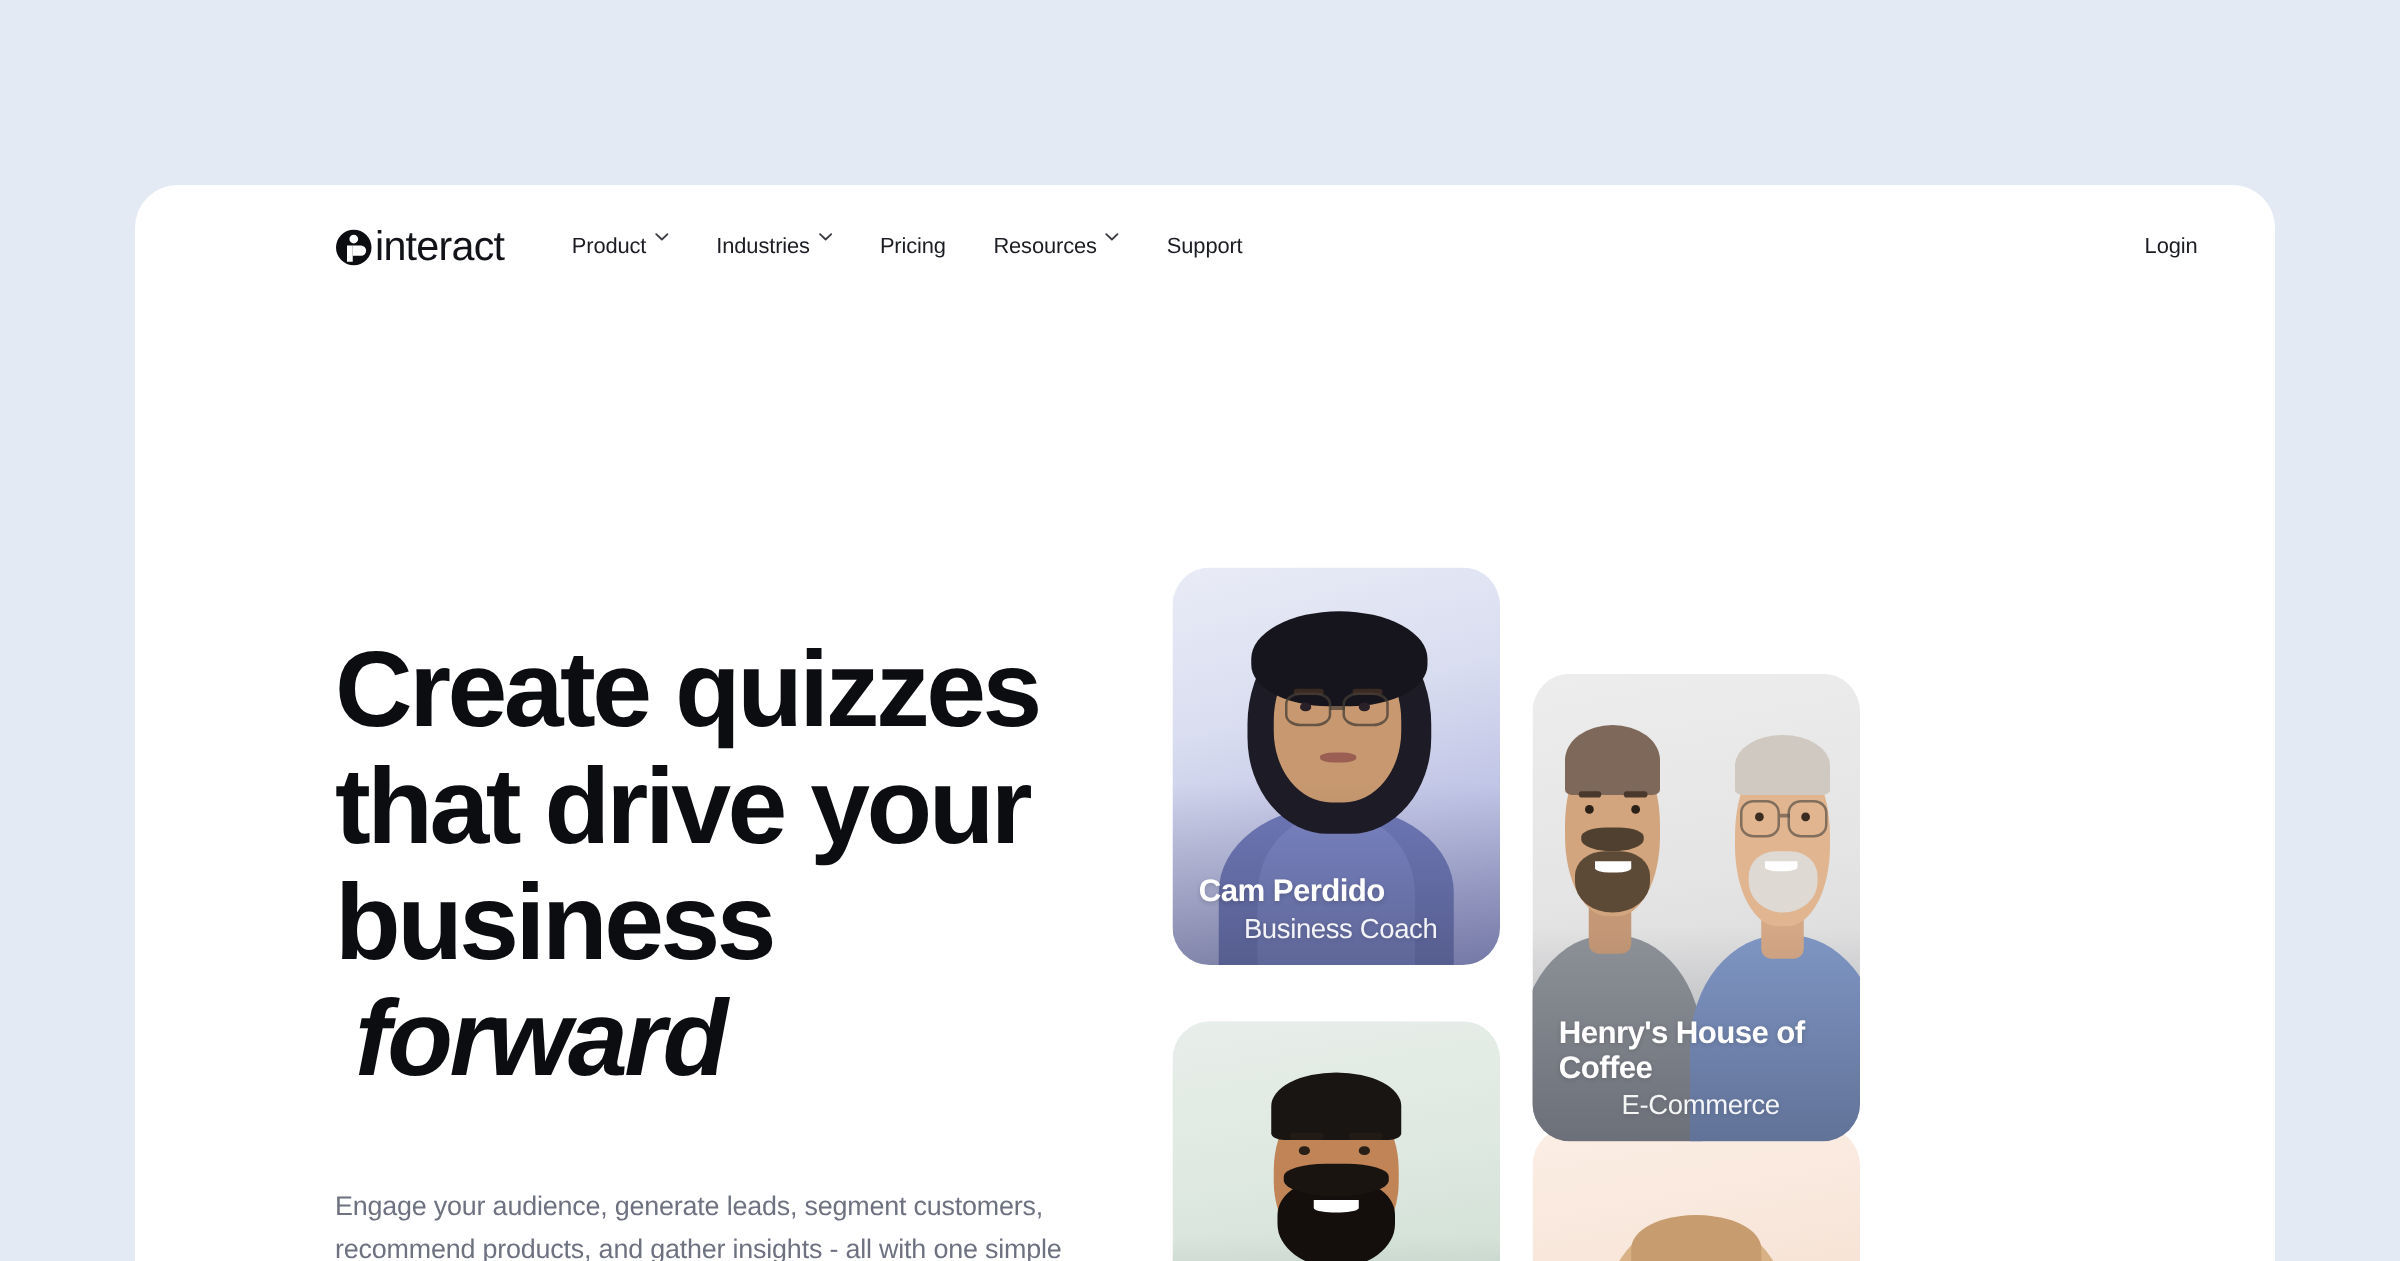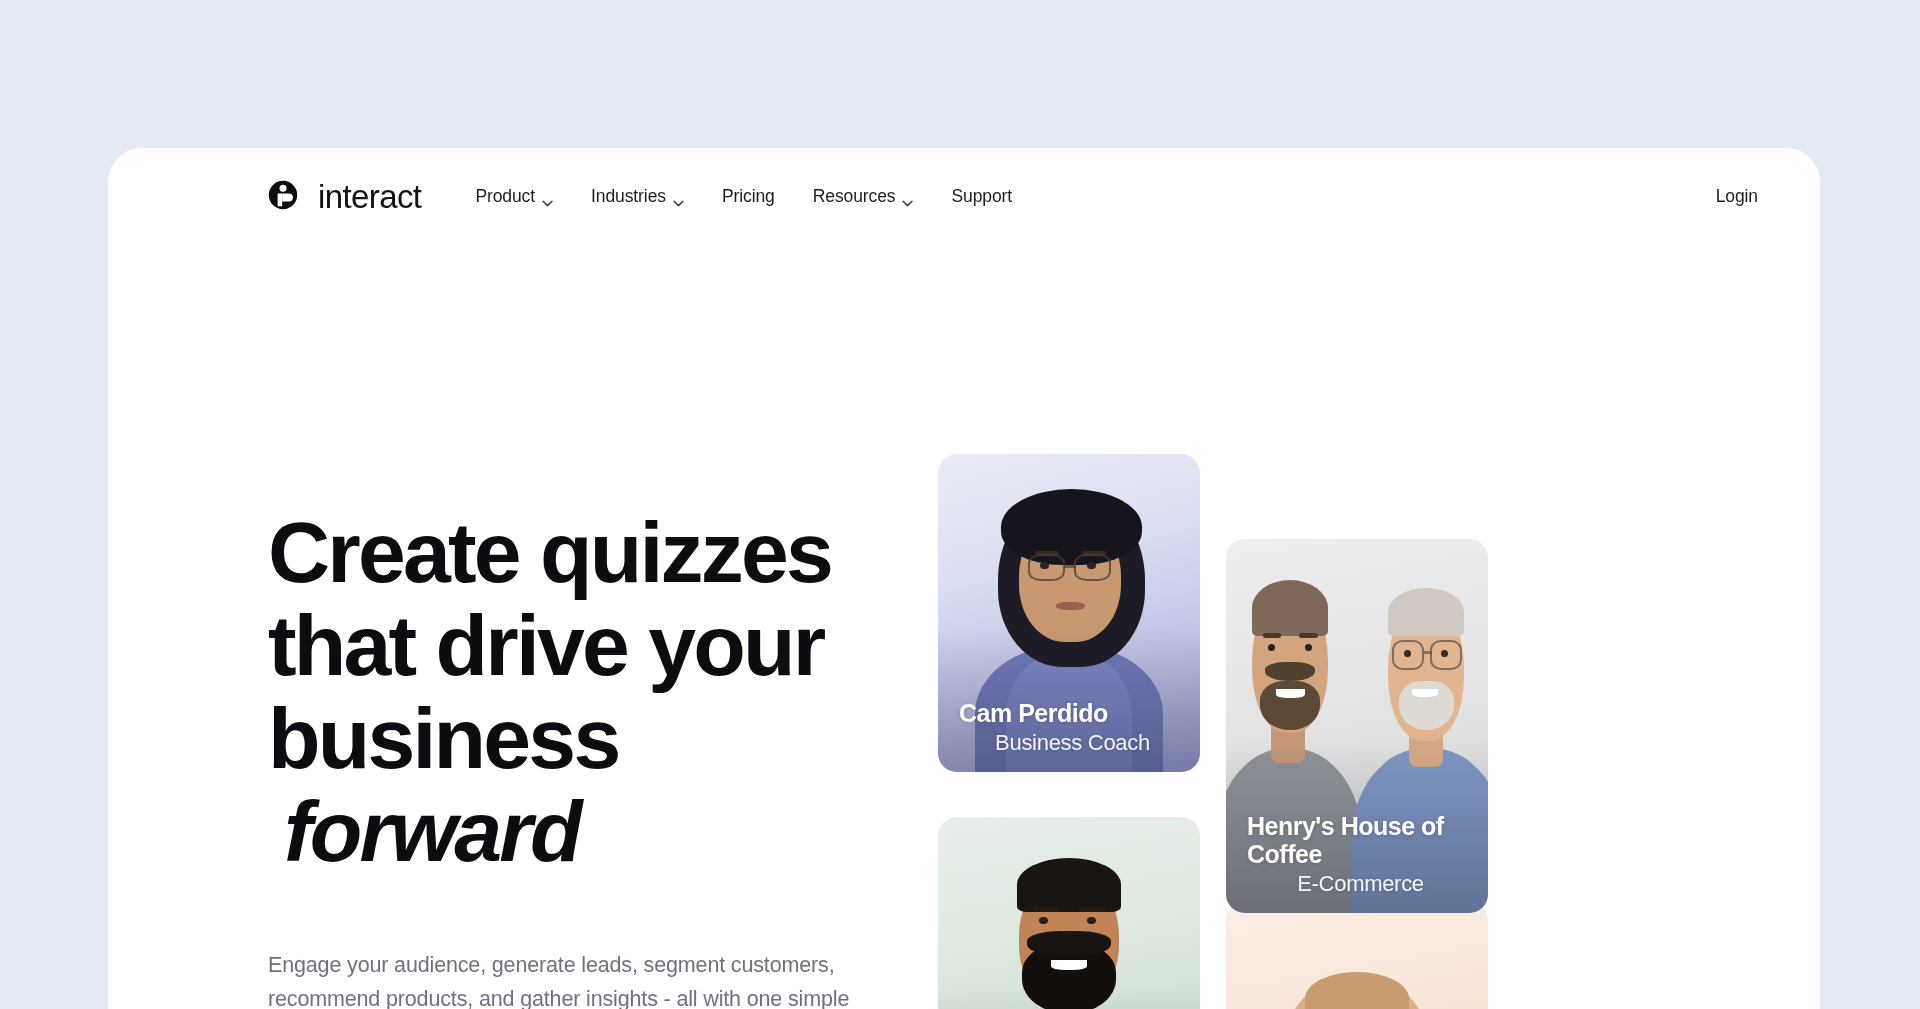--- a/index.html
+++ b/index.html
@@ -36,22 +36,22 @@
     top: 0;
     width: 100%;
     height: 96px;
     display: flex;
     align-items: center;
     padding: 0 62px 0 160px;
   }
 
   .brand {
     display: flex;
-    align-items: flex-start;
-    gap: 20px;
+    align-items: flex-end;
+    gap: 2px;
     margin-right: 54px;
     cursor: pointer;
     flex-shrink: 0;
   }
   .brand-mark {
     width: 30px;
     height: 30px;
     display: block;
     flex-shrink: 0;
   }
@@ -65,21 +65,21 @@
   }
 
   .nav-links {
     display: flex;
     align-items: center;
     gap: 38px;
     list-style: none;
   }
   .nav-item {
     display: flex;
-    align-items: flex-end;
+    align-items: flex-start;
     gap: 7px;
     font-size: 17.5px;
     font-weight: 500;
     color: #1b1d23;
     cursor: pointer;
     white-space: nowrap;
     letter-spacing: -0.1px;
   }
   .chev {
     display: block;
@@ -169,21 +169,21 @@
     padding-left: 10px;
   }
   .card-grid {
     position: relative;
     width: 560px;
     height: 700px;
   }
 
   .photo-card {
     position: absolute;
-    border-radius: 19px;
+    border-radius: 30px;
     overflow: hidden;
     cursor: pointer;
   }
   .photo-card .card-bg {
     position: absolute;
     inset: 0;
   }
   .card-caption {
     position: absolute;
     left: 21px;

